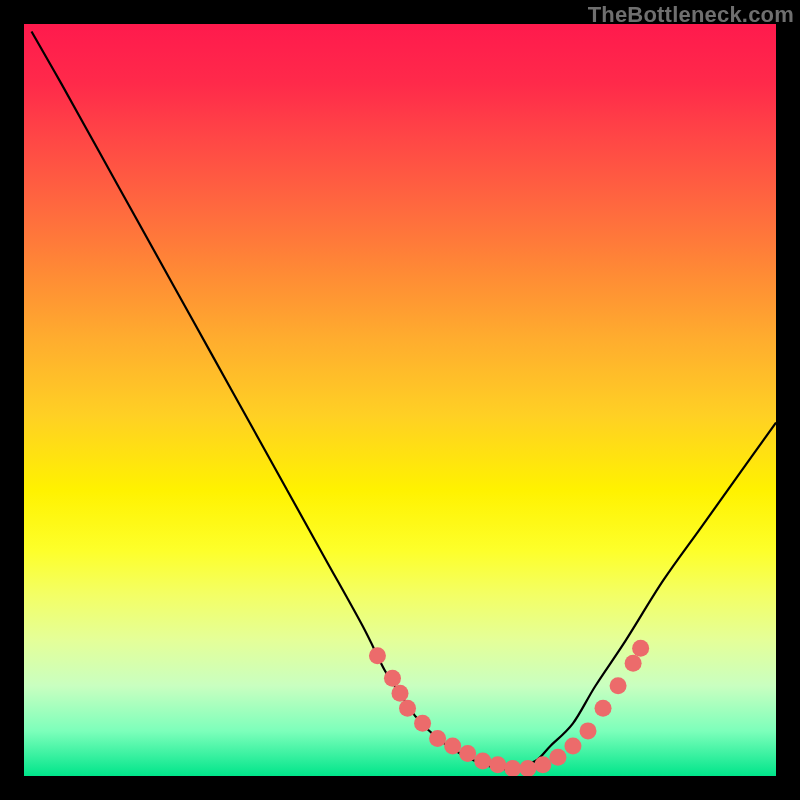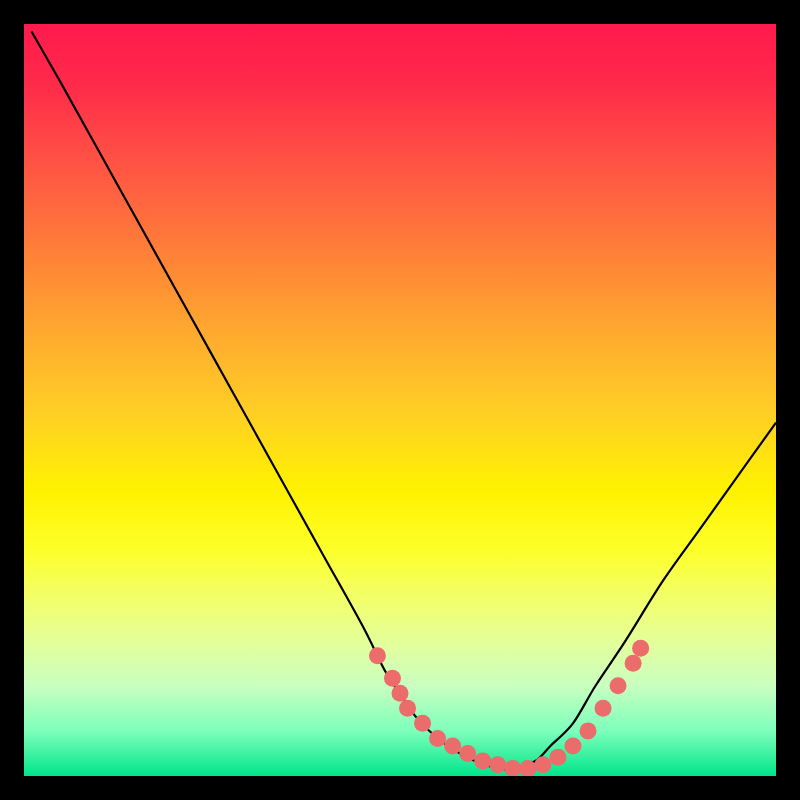--- a/index.html
+++ b/index.html
@@ -57,20 +57,21 @@
     left: 0;
     top: 0;
     width: 752px;
     height: 752px;
   }
 </style>
 </head>
 <body>
 
 <div class="frame">
+  <div class="watermark">TheBottleneck.com</div>
   <div class="plot">
     <svg class="curve" viewBox="0 0 752 752">
       <g>
         <path id="curve-path" fill="none" stroke="#000000" stroke-width="2.2" d="M 7.5200000000000005 7.519999999999982 C 12.533333333333335 16.293333333333315, 26.32 40.10666666666663, 37.6 60.15999999999997 C 48.88 80.21333333333331, 62.66666666666667 105.28000000000003, 75.2 127.84000000000003 C 87.73333333333333 150.40000000000003, 100.26666666666667 172.95999999999998, 112.8 195.51999999999998 C 125.33333333333333 218.07999999999998, 137.86666666666667 240.64, 150.4 263.2 C 162.93333333333334 285.76, 175.46666666666667 308.31999999999994, 188 330.87999999999994 C 200.53333333333333 353.43999999999994, 213.06666666666666 376, 225.6 398.56 C 238.13333333333333 421.12, 250.66666666666666 443.68, 263.2 466.24 C 275.73333333333335 488.8, 288.26666666666665 511.36000000000007, 300.8 533.9200000000001 C 313.33333333333337 556.48, 328.3733333333334 582.8000000000001, 338.40000000000003 601.6 C 348.4266666666667 620.4, 354.6933333333333 635.44, 360.96 646.72 C 367.22666666666663 658, 370.9866666666667 661.76, 376 669.28 C 381.0133333333333 676.8, 384.77333333333337 684.32, 391.04 691.84 C 397.3066666666667 699.36, 406.08000000000004 708.1333333333333, 413.6 714.4 C 421.12 720.6666666666666, 429.8933333333333 725.6800000000001, 436.15999999999997 729.44 C 442.4266666666666 733.2, 444.93333333333334 734.4533333333334, 451.2 736.96 C 457.46666666666664 739.4666666666667, 467.49333333333334 743.2266666666667, 473.76 744.48 C 480.02666666666664 745.7333333333333, 482.53333333333336 745.7333333333333, 488.8 744.48 C 495.06666666666666 743.2266666666667, 505.09333333333336 740.72, 511.36 736.96 C 517.6266666666667 733.2, 520.1333333333333 728.1866666666666, 526.4 721.92 C 532.6666666666666 715.6533333333333, 541.44 709.3866666666667, 548.96 699.36 C 556.48 689.3333333333334, 562.7466666666667 675.5466666666666, 571.52 661.76 C 580.2933333333333 647.9733333333334, 590.32 634.1866666666666, 601.6 616.64 C 612.88 599.0933333333334, 626.6666666666666 575.28, 639.1999999999999 556.48 C 651.7333333333332 537.6800000000001, 664.2666666666668 521.3866666666667, 676.8000000000001 503.84 C 689.3333333333334 486.2933333333333, 701.8666666666667 468.74666666666667, 714.4 451.2 C 726.9333333333333 433.6533333333333, 745.7333333333333 407.3333333333333, 752 398.56"></path>
       </g>
       <g id="markers">
           <circle cx="353.44" cy="631.68" r="8.5" fill="#ec6b6b" stroke="#d85a5a" stroke-width="0"></circle>
           <circle cx="368.48" cy="654.24" r="8.5" fill="#ec6b6b" stroke="#d85a5a" stroke-width="0"></circle>
           <circle cx="376" cy="669.28" r="8.5" fill="#ec6b6b" stroke="#d85a5a" stroke-width="0"></circle>
           <circle cx="383.52" cy="684.32" r="8.5" fill="#ec6b6b" stroke="#d85a5a" stroke-width="0"></circle>

